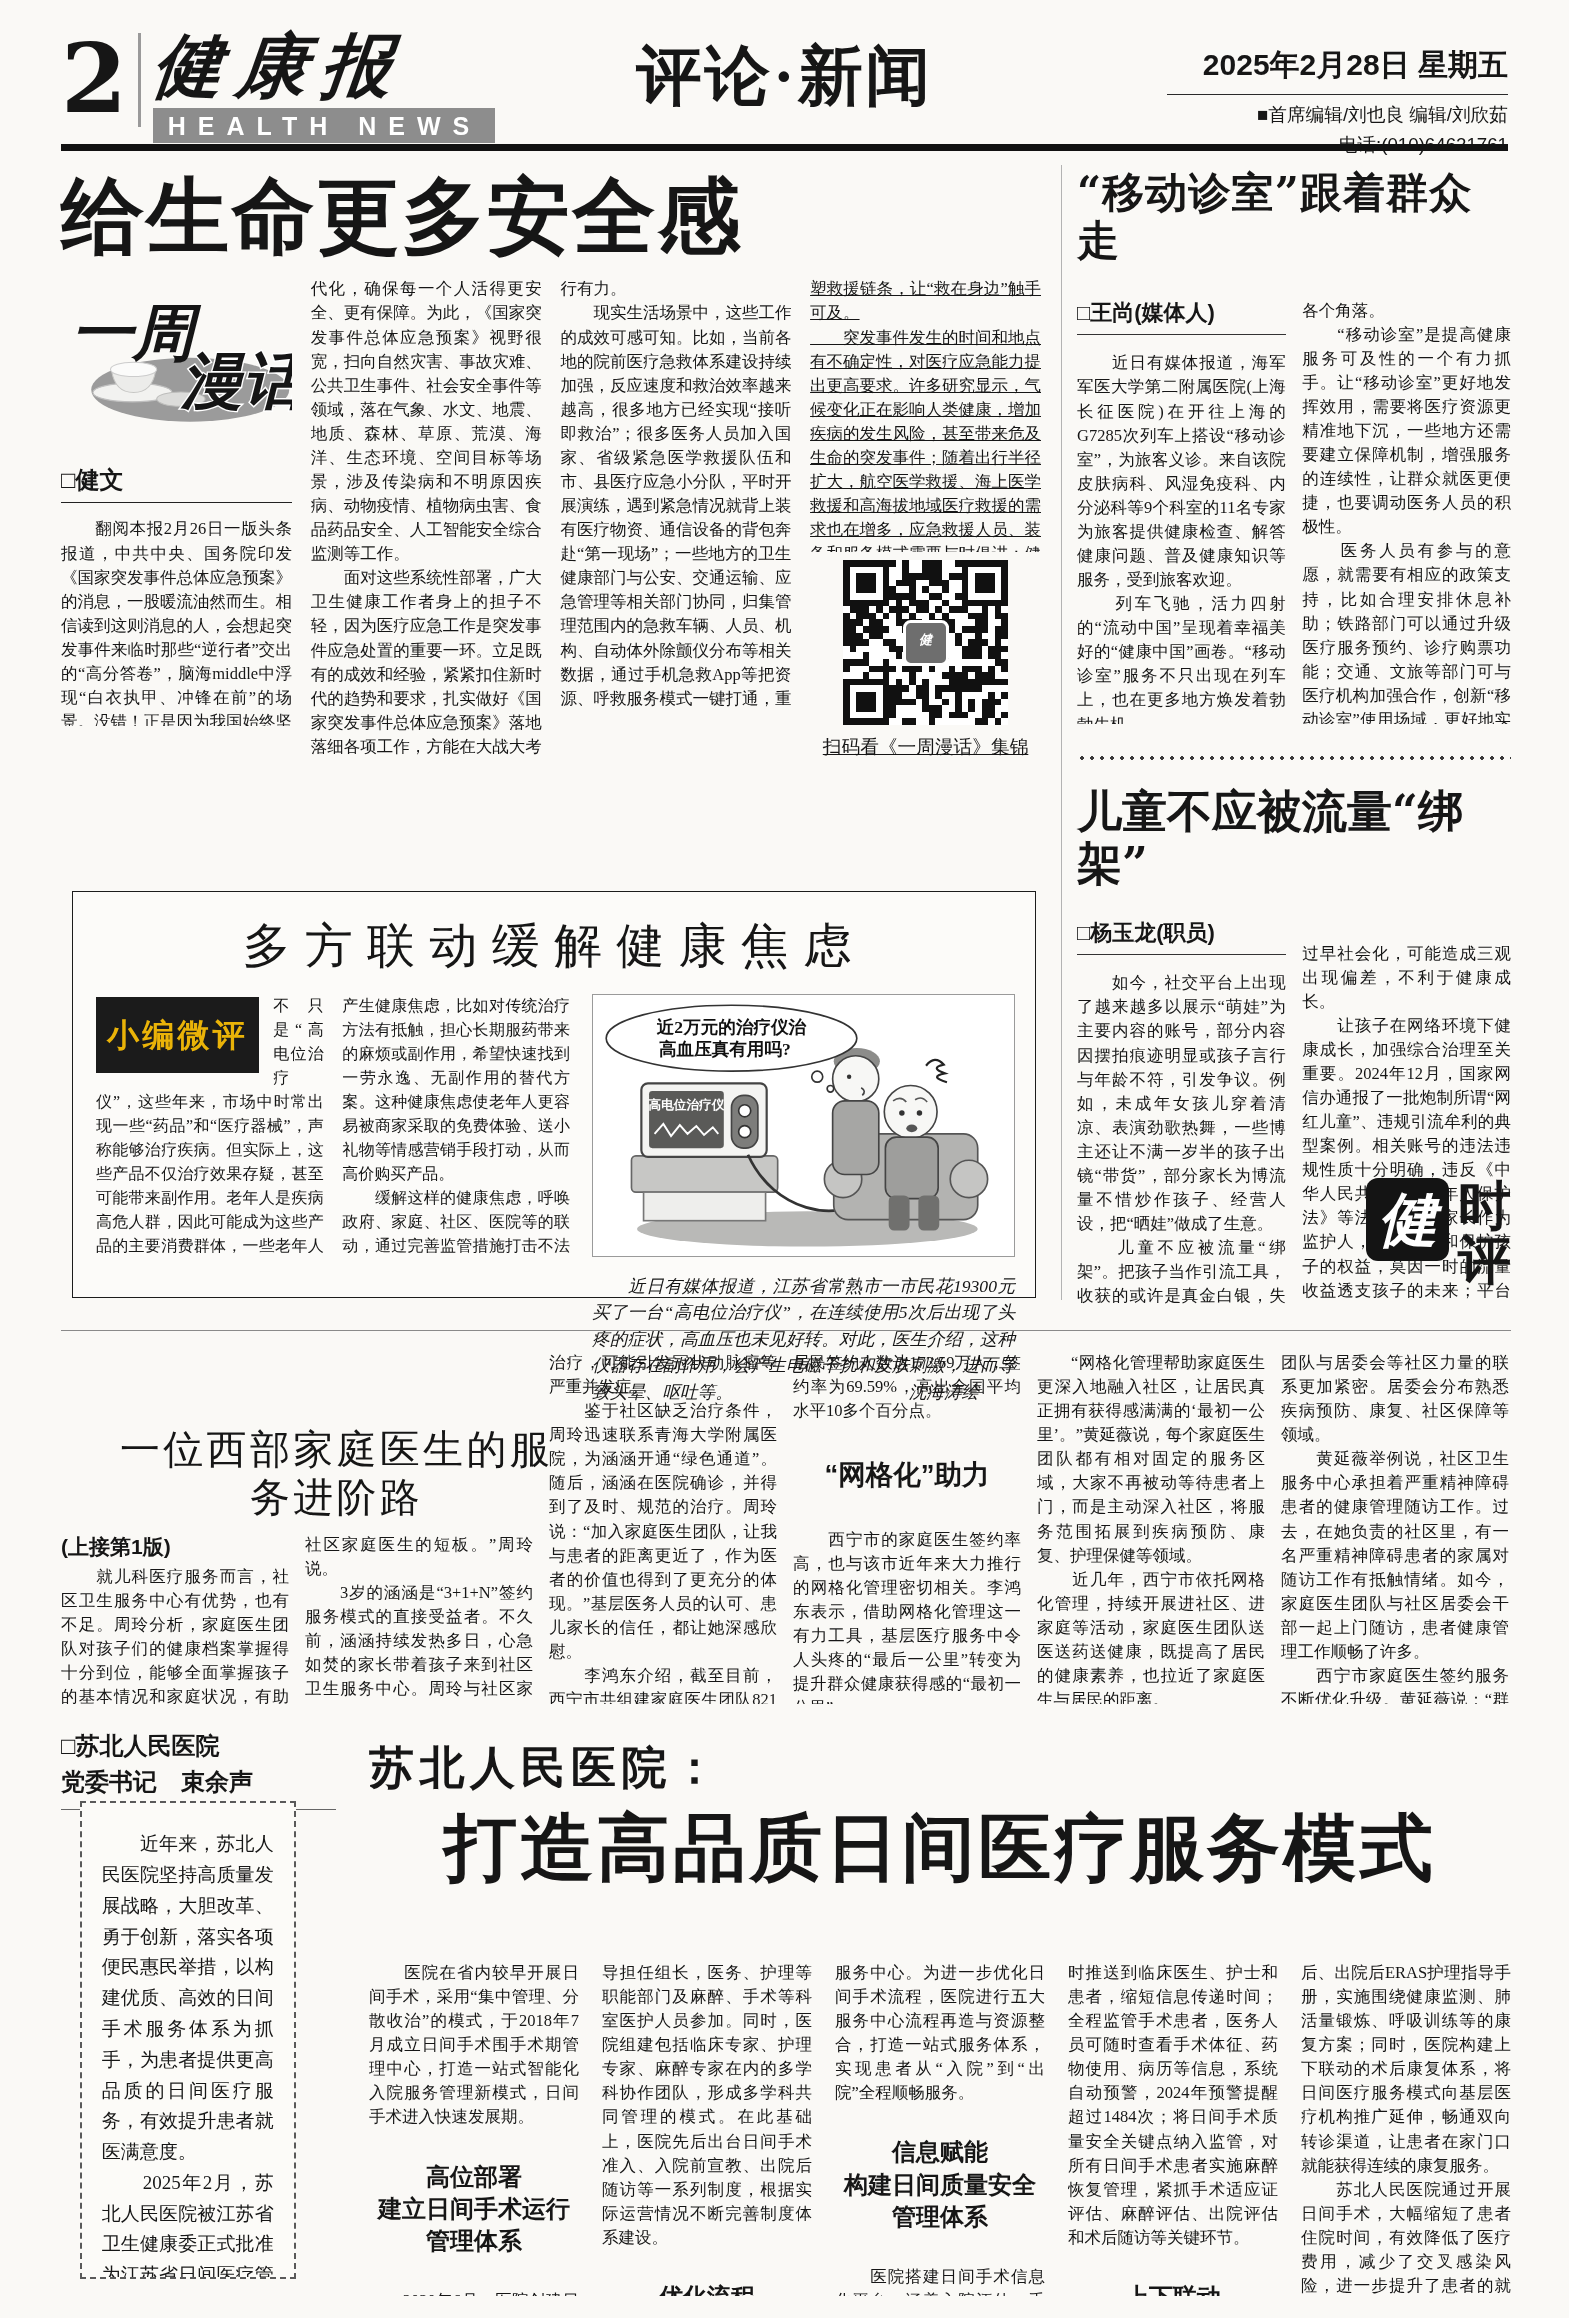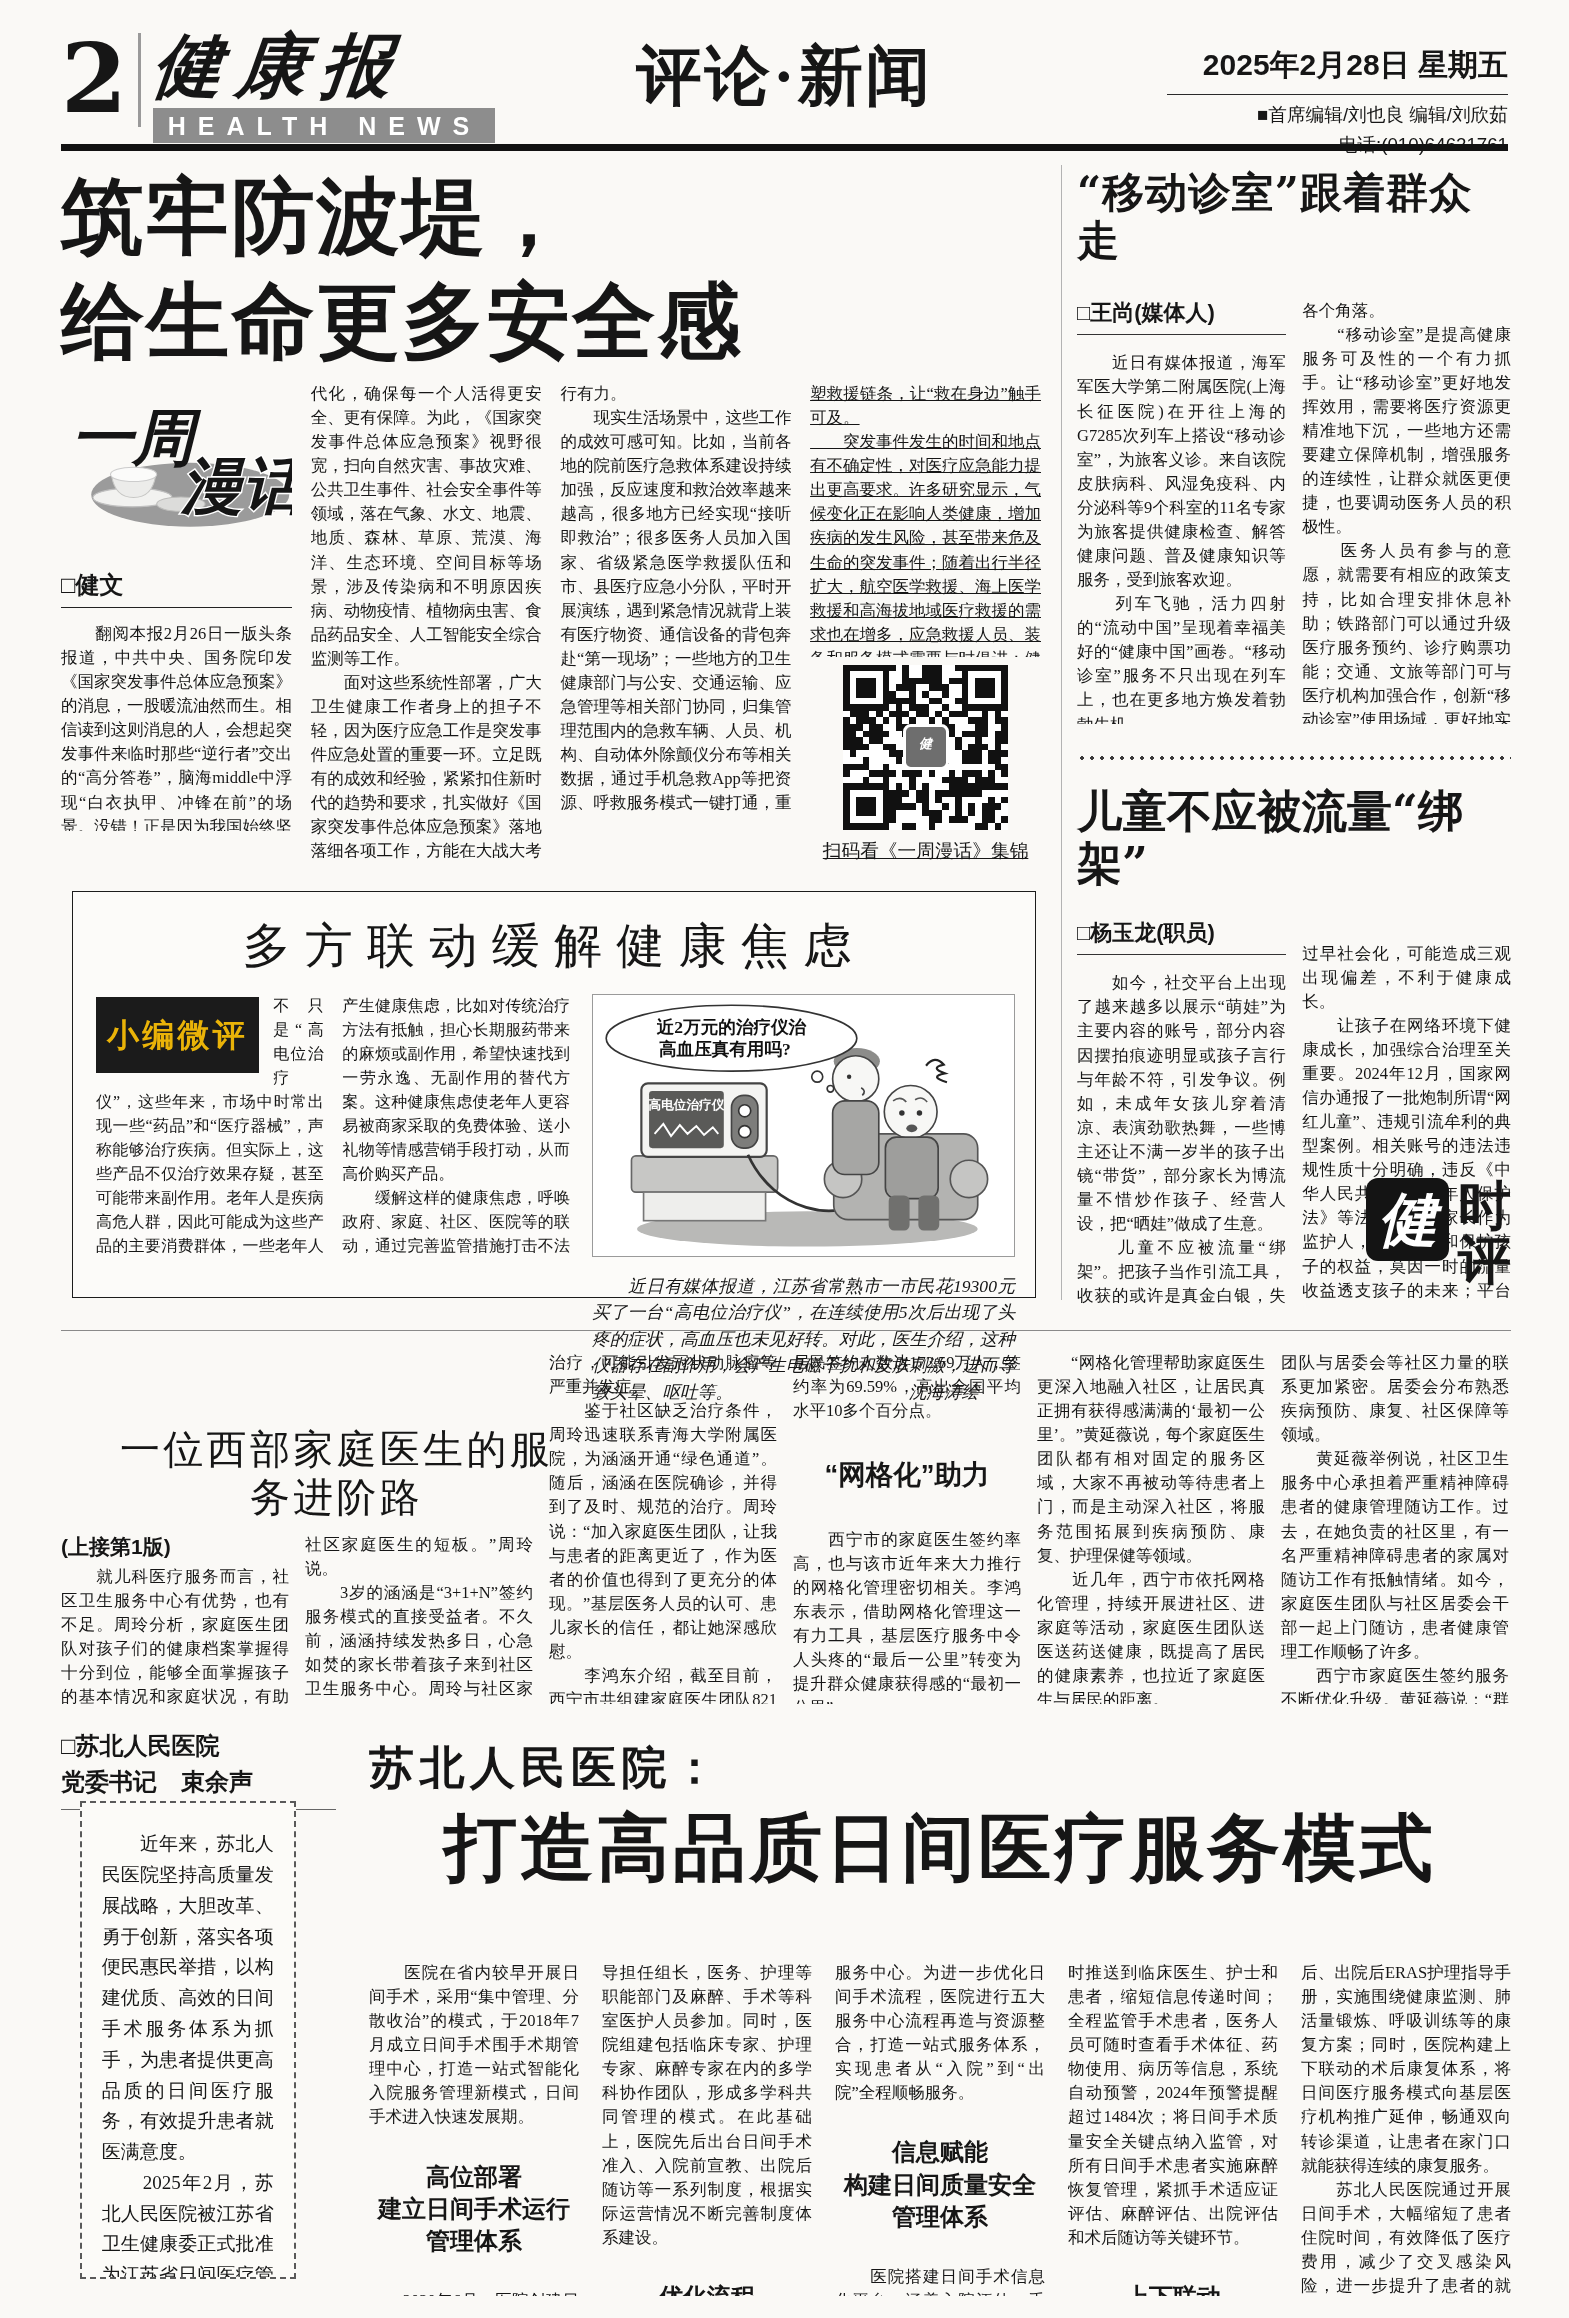--- a/index.html
+++ b/index.html
@@ -114,21 +114,20 @@
     <div class="mast-right">
       <div class="mast-date">2025年2月28日  星期五</div>
       <div class="mast-editors">■首席编辑/刘也良  编辑/刘欣茹</div>
       <div class="mast-phone">电话:(010)64621761</div>
     </div>
   </div>
   <div class="mast-rule"></div>
 
   <div class="lead">
     <div class="lead-headline">
-      <div>筑牢防波堤，</div>
       <div>给生命更多安全感</div>
     </div>
     <div class="lead-body">
       <div class="ncol" style="white-space:normal;">
         <svg width="231" height="165" viewBox="0 0 420 300" style="font-size:30px">
           <ellipse cx="235" cy="205" rx="180" ry="58" fill="#9b9b9b"></ellipse>
           <ellipse cx="130" cy="210" rx="72" ry="17" fill="#f2f2f0" stroke="#bfbfbf" stroke-width="2"></ellipse>
           <path d="M92,170 q6,40 40,40 q34,0 40,-40 z" fill="#ececea" stroke="#c6c6c4" stroke-width="2"></path>
           <ellipse cx="132" cy="168" rx="42" ry="13" fill="#fbfbfa" stroke="#cccccc" stroke-width="2"></ellipse>
           <ellipse cx="218" cy="222" rx="44" ry="13" fill="#dcdcda" stroke="#bdbdbb" stroke-width="2"></ellipse>

